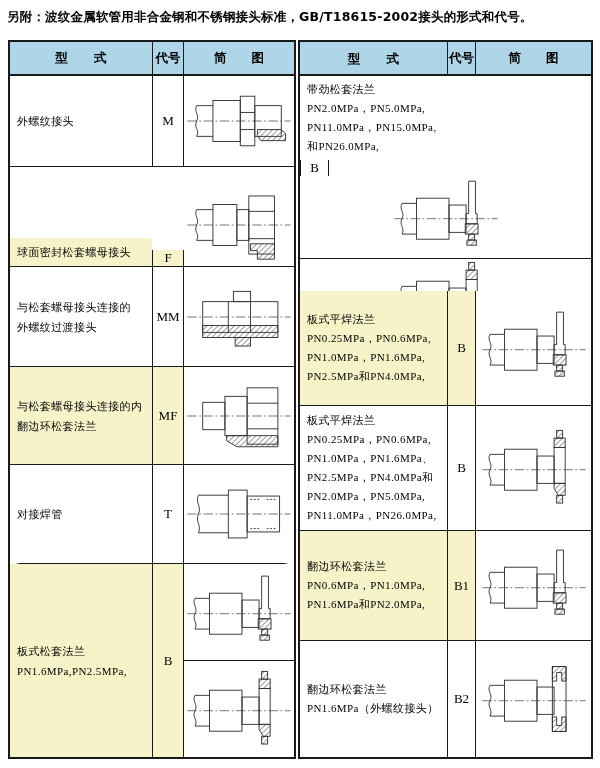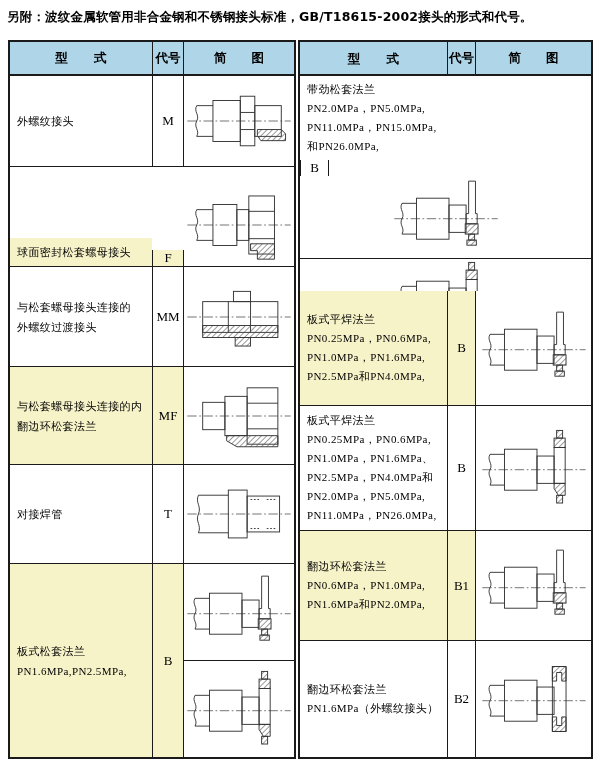--- a/index.html
+++ b/index.html
@@ -162,21 +162,21 @@
                     <rect x="72" y="27" width="38" height="42"></rect>
                     <line x1="76" y1="31" x2="88" y2="31" stroke-dasharray="2 2"></line>
                     <line x1="76" y1="65" x2="88" y2="65" stroke-dasharray="2 2"></line>
                     <line x1="95" y1="31" x2="107" y2="31" stroke-dasharray="2 2"></line>
                     <line x1="95" y1="65" x2="107" y2="65" stroke-dasharray="2 2"></line>
                   </g>
                 </svg>
               </div>
             </div>
           </div>
-          <div class="row hl" style="height: 194px;">
+          <div class="row hl" style="height: 194px; border-radius: 10px;">
             <div class="cell c1">
               <div class="tline">板式松套法兰</div>
               <div class="tline">PN1.6MPa,PN2.5MPa,</div>
             </div>
             <div class="cell c2">B</div>
             <div class="cell c3">
               <div class="diag-box">
                 <svg class="fit" viewBox="0 0 125 96" width="108" height="82">
                   <g fill="none" stroke="#333" stroke-width="1.1">
                     <line x1="2" y1="50" x2="123" y2="50" stroke-dasharray="11 3 2 3" stroke-width="0.8"></line>

